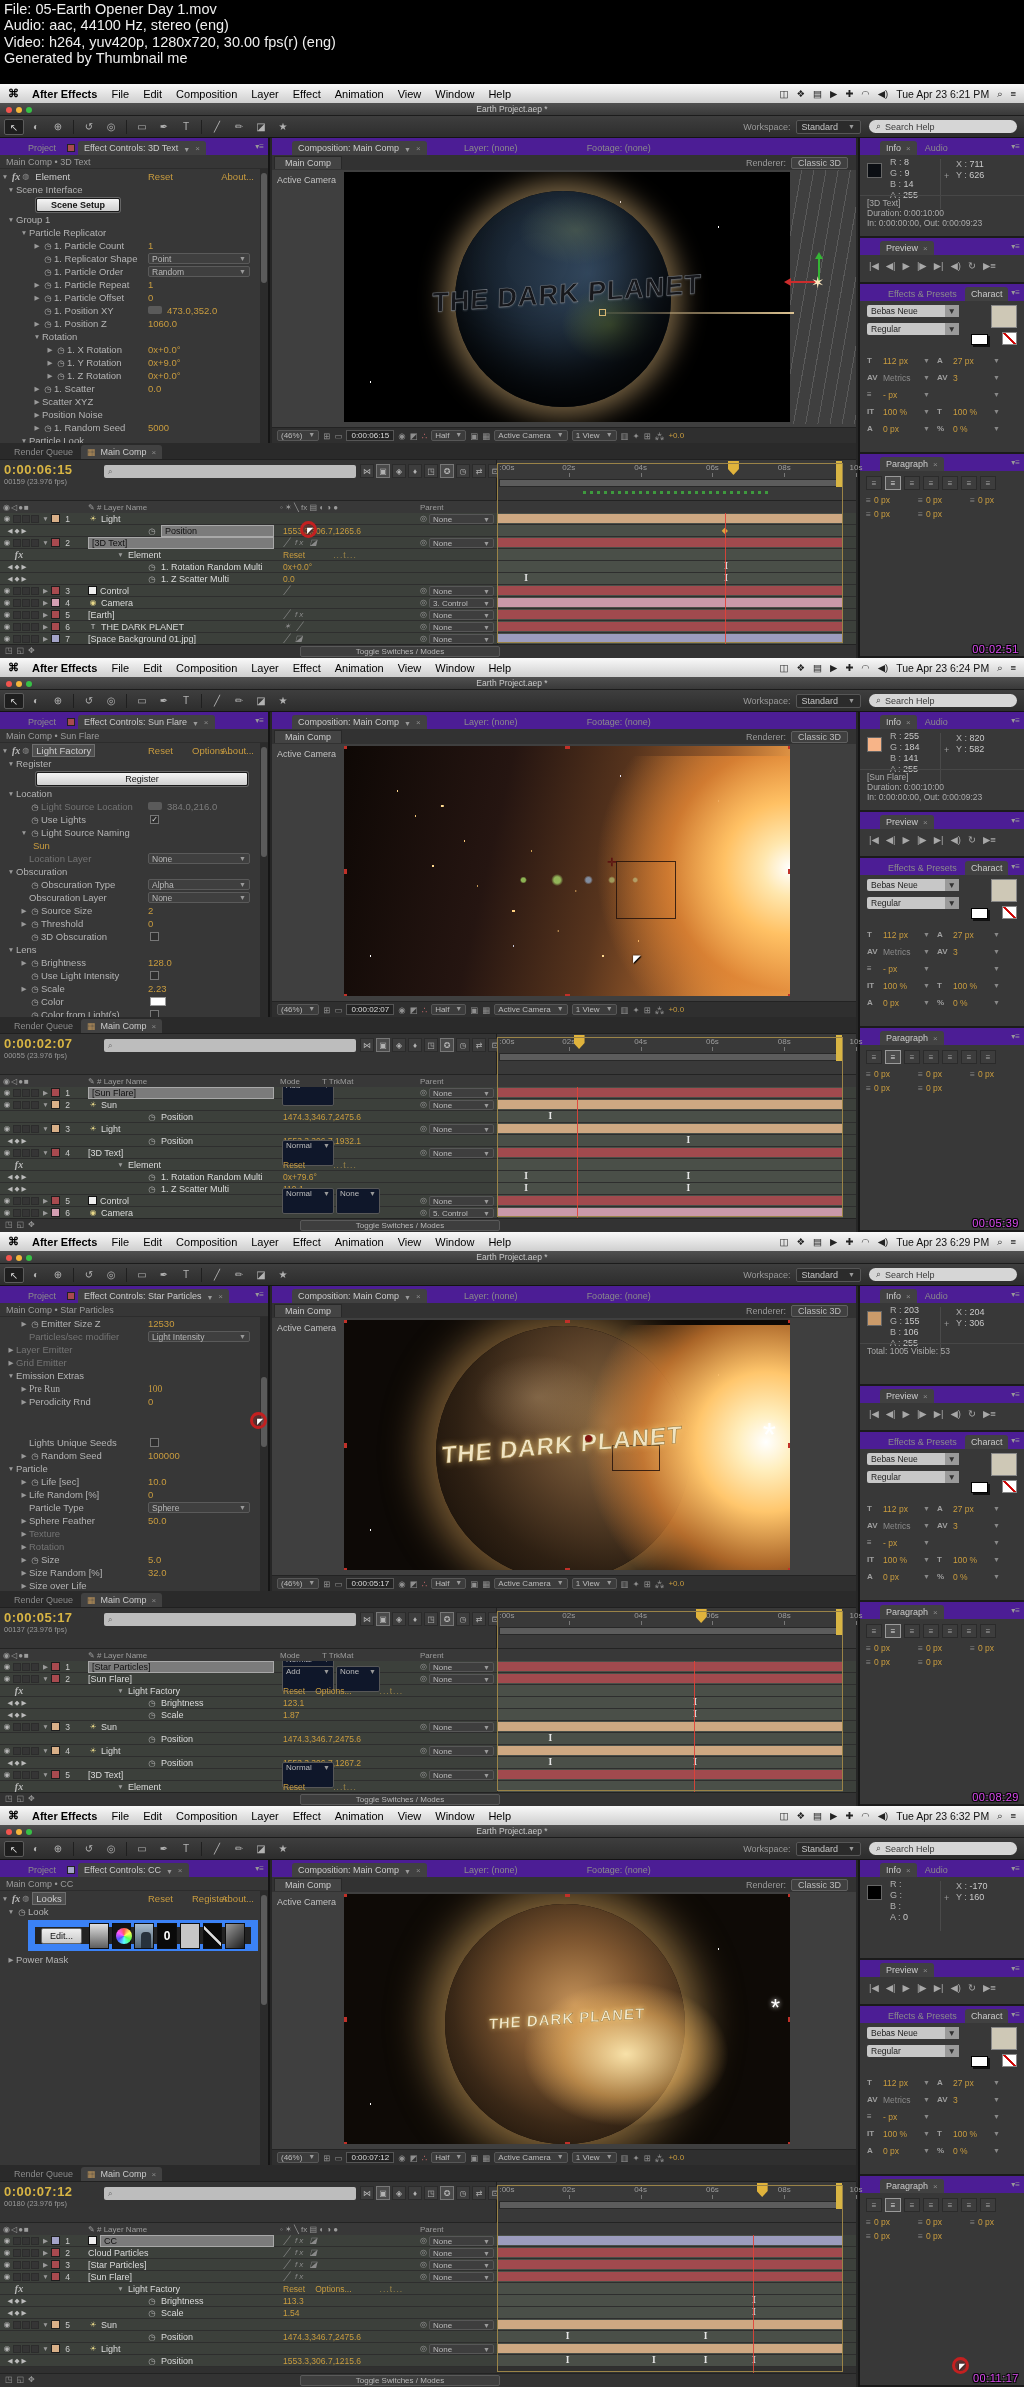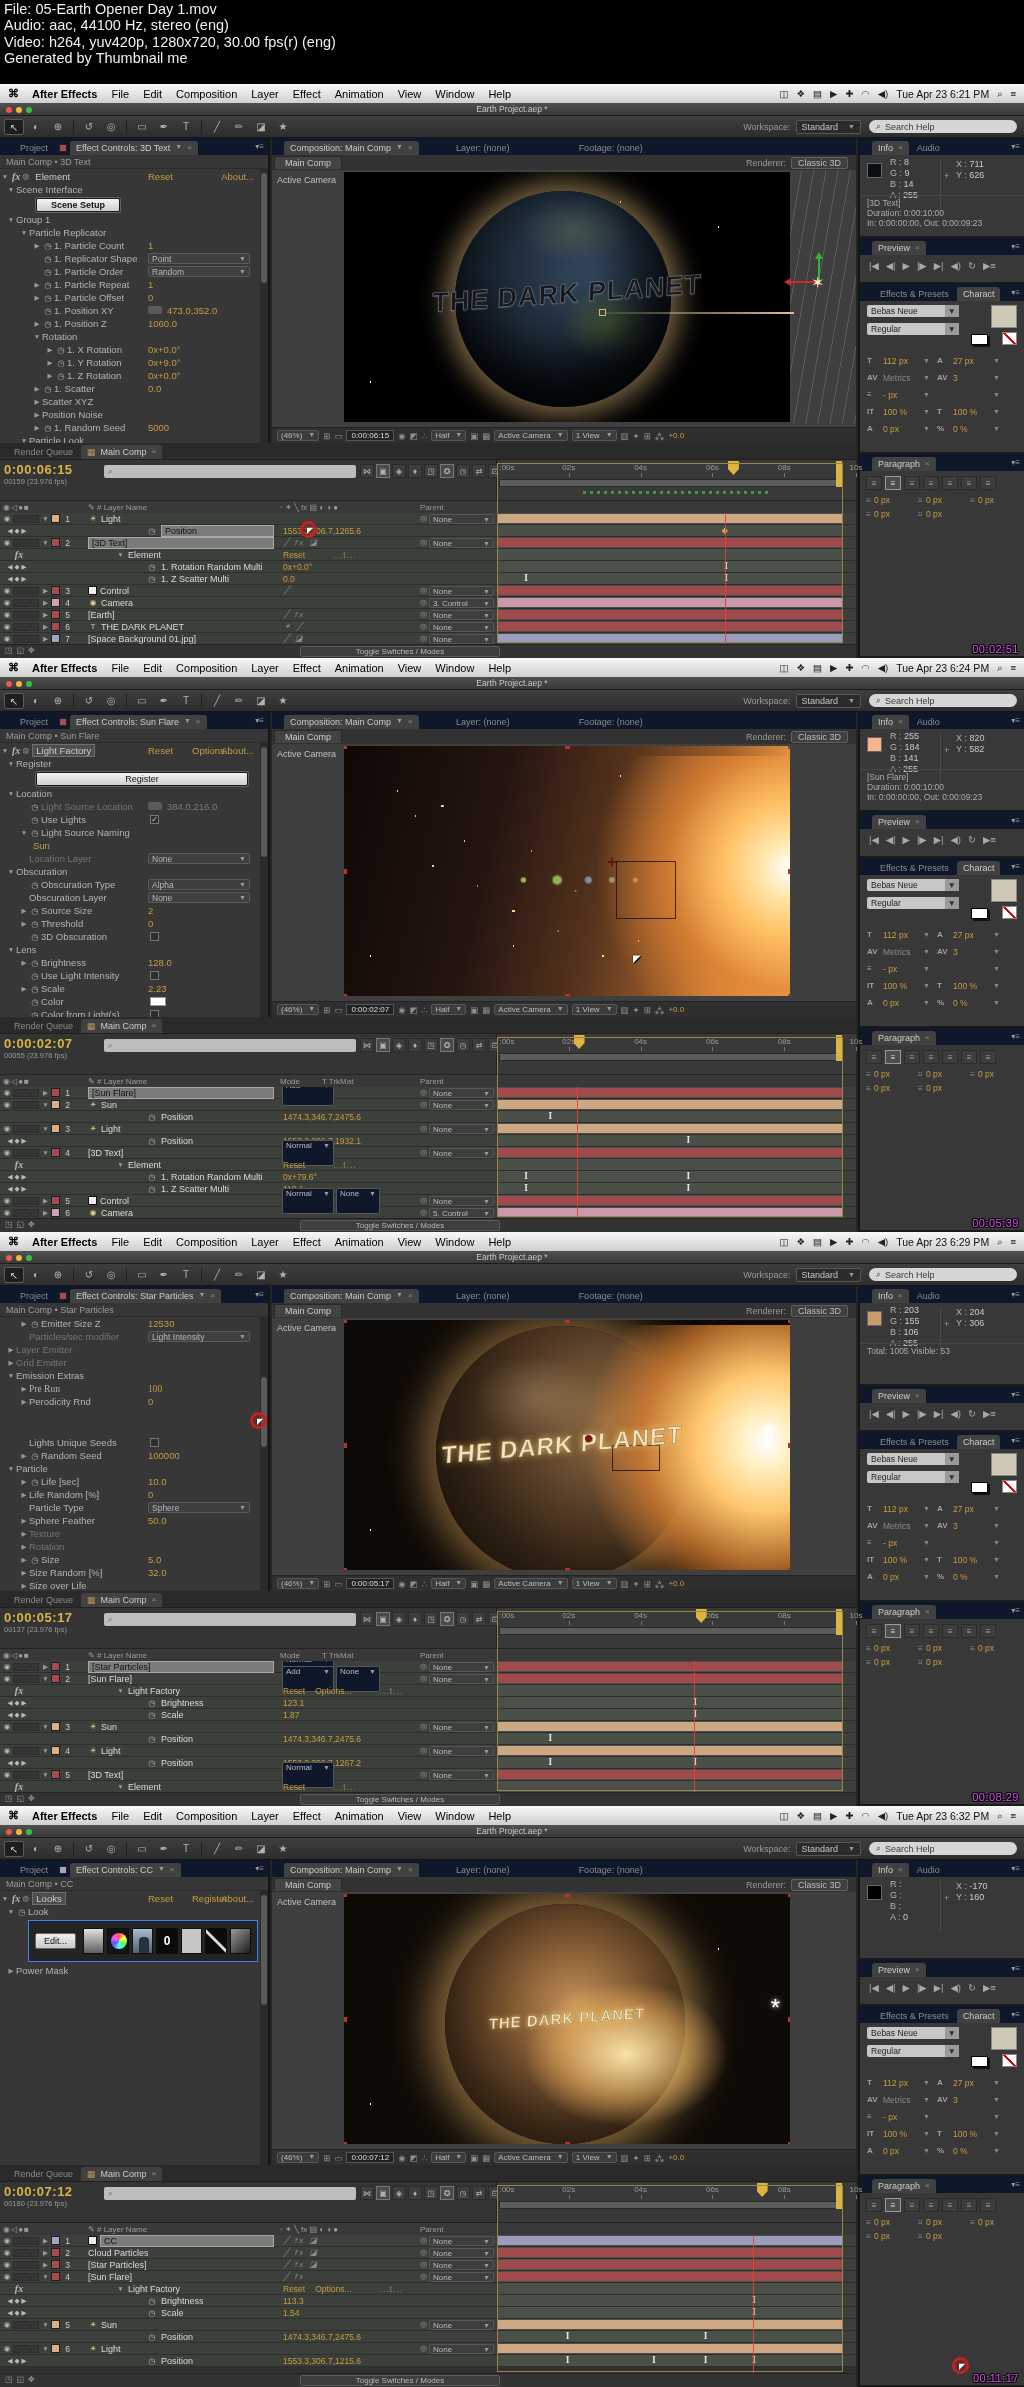--- a/index.html
+++ b/index.html
@@ -22,23 +22,23 @@
 
 .ae-toolbar{height:22px;background:linear-gradient(#3e3e3e,#2d2d2d);border-bottom:1px solid #141414;display:flex;align-items:center;padding:0 4px;gap:2px}
 .tool{width:20px;height:16px;color:#b3b3b3;font-size:10px;text-align:center;line-height:16px}
 .tool.first{background:#1e1e1e;border:1px solid #5c5c5c;border-radius:2px;color:#ddd}
 .tsep{width:1px;height:14px;background:#1f1f1f;margin:0 3px}
 .ws{margin-left:auto;display:flex;align-items:center;gap:5px;font-size:9px;color:#9a9a9a}
 .ws-dd{background:#2b2b2b;border:1px solid #565656;border-radius:2px;padding:1px 5px;color:#c5c5c5;display:flex;gap:10px;align-items:center}
 .searchbox{width:148px;background:#d6d6d6;border-radius:8px;color:#3a3a3a;font-size:9px;padding:1px 7px;margin:0 3px;display:flex;gap:4px;align-items:center}
 .content{position:absolute;left:0;right:0;top:54px;bottom:0}
 
-.ptabbar{height:17px;background:#0f172a;display:flex;align-items:flex-end;padding-left:12px;font-size:9px;color:#8b8b8b;position:relative;flex:none}
+.ptabbar{height:17px;background:#4c1d95;display:flex;align-items:flex-end;padding-left:20px;font-size:9px;color:#8b8b8b;position:relative;flex:none}
 .ptab-i{padding:2px 8px;white-space:nowrap}
-.ptab-a{background:#414141;border-radius:3px 3px 0 0;padding:2px 6px;color:#cbcbcb;display:flex;gap:5px;align-items:flex-start;white-space:nowrap}
+.ptab-a{background:#414141;border-radius:3px 3px 0 0;padding:2px 6px;color:#cbcbcb;display:flex;gap:5px;align-items:flex-end;white-space:nowrap}
 .pmenu{position:absolute;right:4px;top:4px;color:#999;font-size:8px}
 .tchip{width:8px;height:8px;border:1px solid #222;margin:0 3px 3px 3px}
 .xg{color:#8a8a8a;font-size:8px}
 .dng{color:#9a9a9a;font-size:7px}
 
 .ec{position:absolute;left:0;top:0;width:270px;height:305px;background:#373737;border-right:2px solid #151515;display:flex;flex-direction:column}
 .crumb{height:14px;line-height:14px;font-size:9px;color:#9c9c9c;padding-left:6px;background:#363636;border-bottom:1px solid #2c2c2c;flex:none}
 .ec-body{flex:1;position:relative;overflow:hidden;font-size:9.5px}
 .ec-row{height:13px;display:flex;align-items:center;color:#b4b4b4;position:relative;white-space:nowrap}
 .arr{width:10px;color:#9a9a9a;font-size:6.5px;text-align:center;flex:none}
@@ -53,21 +53,21 @@
 .ec-hdr{height:14px;display:flex;align-items:center;color:#cccccc;position:relative;white-space:nowrap}
 .fxg{font-style:italic;font-weight:bold;color:#b9b9b9;margin:0 2px;font-family:"Liberation Serif",serif;font-size:10px}
 .globe{color:#8f8f8f;font-size:8px;margin-right:3px}
 .hname{padding:0 3px}
 .hname.hl{background:#4d4d4d;border:1px solid #6e6e6e}
 .lk{position:absolute;color:#c99c3f}
 .scene-btn{margin-left:36px;background:linear-gradient(#f4f4f4,#cfcfcf);border:1px solid #1a1a1a;border-radius:2px;color:#111;font-weight:bold;font-size:9px;padding:1px 14px;box-shadow:0 0 0 1px #666}
 .scene-btn.wide{width:212px;text-align:center;font-weight:normal}
 .ec-scroll{position:absolute;right:0;top:0;bottom:0;width:8px;background:#2b2b2b}
 .ec-thumb{position:absolute;right:1px;width:6px;border-radius:3px;background:#5a5a5a}
-.thumbrow{height:42px;display:flex;align-items:center;gap:3px;margin:2px 10px 2px 28px;background:#232323;border:1px solid #3b82f6;padding:0 6px}
+.thumbrow{height:31px;display:flex;align-items:center;gap:3px;margin:2px 10px 2px 28px;background:#232323;border:7px solid #3b82f6;padding:0 6px}
 .edit-btn{background:linear-gradient(#efefef,#c9c9c9);border:1px solid #666;border-radius:2px;font-size:9px;color:#111;padding:2px 8px;margin-right:4px}
 .thumb{width:22px;height:26px;border:1px solid #0e0e0e;position:relative;color:#fff;font-size:12px;font-weight:bold;text-align:center;line-height:24px}
 .t0{background:linear-gradient(180deg,#e0e0e0,#5e5e5e)}
 .t1{background:#141414}
 .t1::after{content:"";position:absolute;left:3px;top:4px;width:16px;height:16px;border-radius:50%;background:conic-gradient(#f55,#ff5,#5f5,#5ff,#55f,#f5f,#f55)}
 .t2{background:linear-gradient(#a8bccd,#51626f)}
 .t2::after{content:"";position:absolute;left:6px;top:8px;width:10px;height:16px;background:#27323c;border-radius:4px 4px 0 0}
 .t3{background:#0a0a0a}
 .t4{background:#c6c6c6}
 .t5{background:#0a0a0a}

